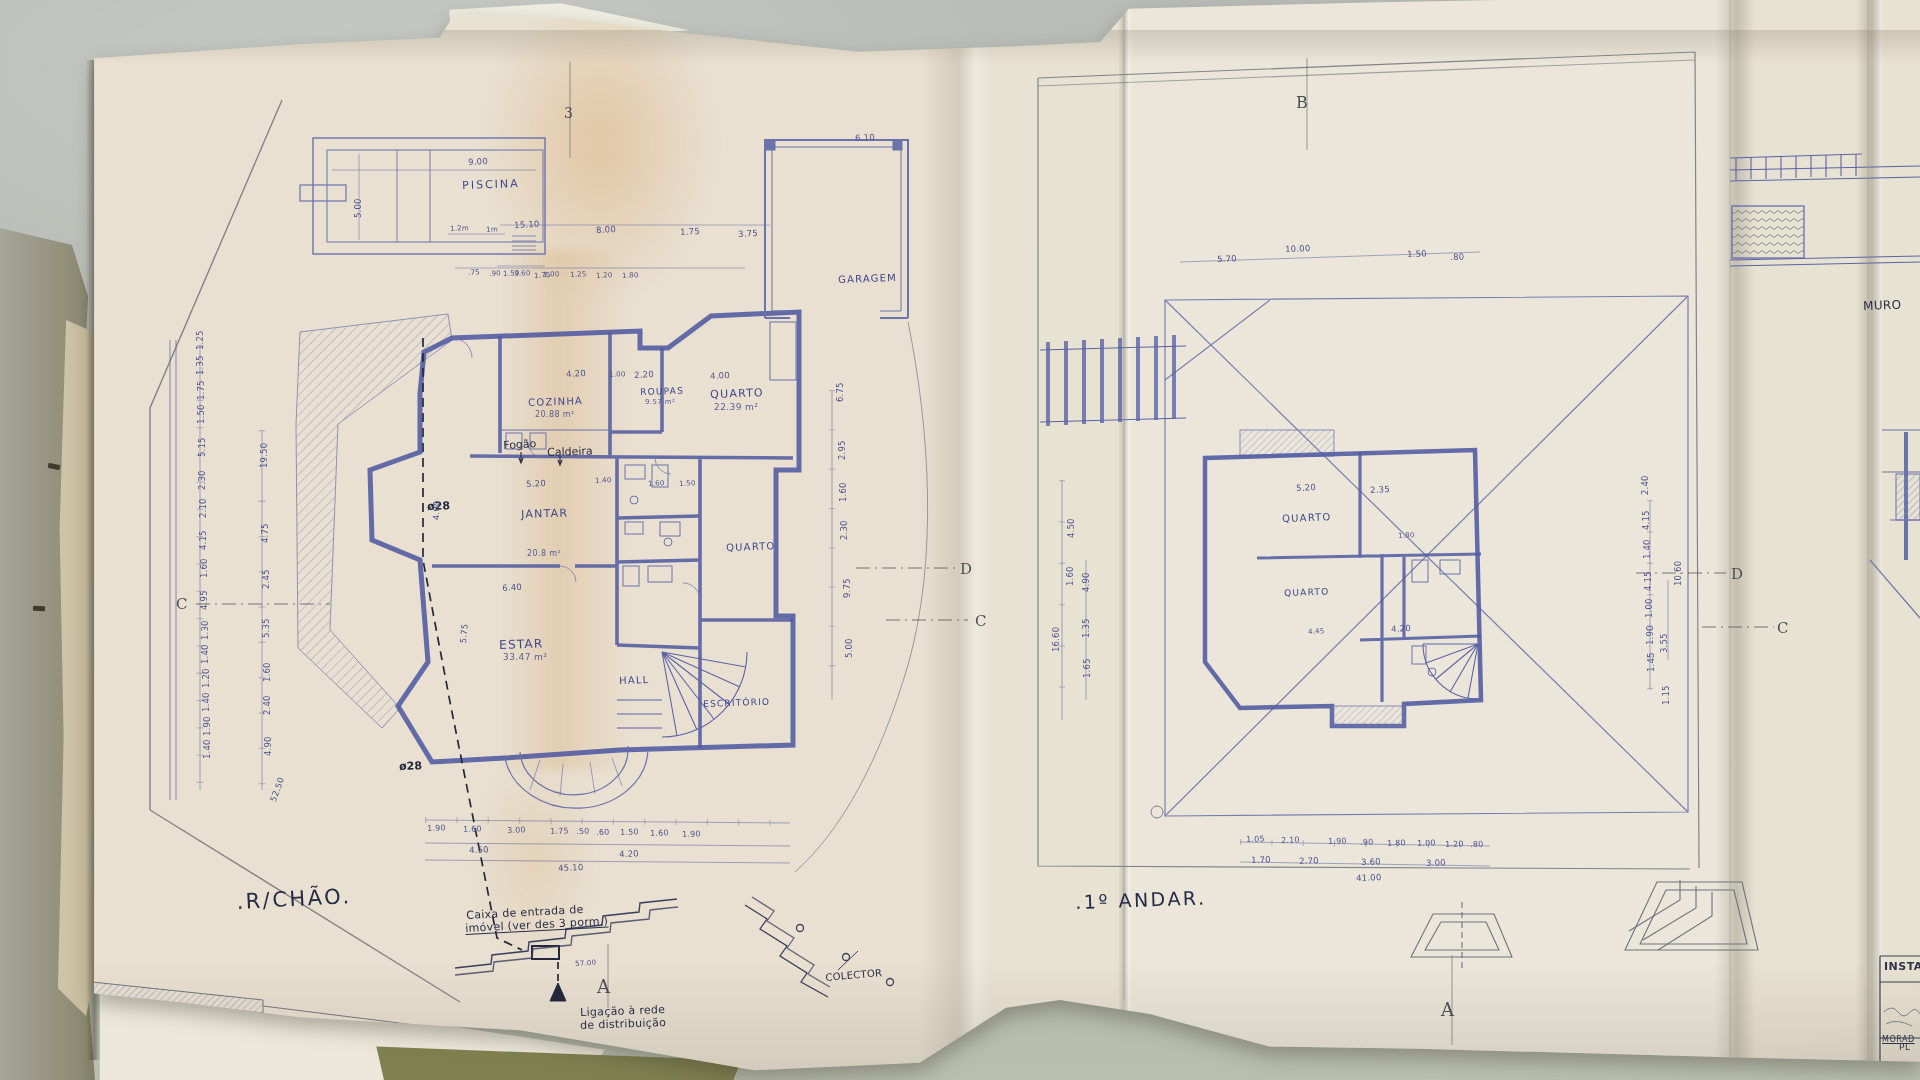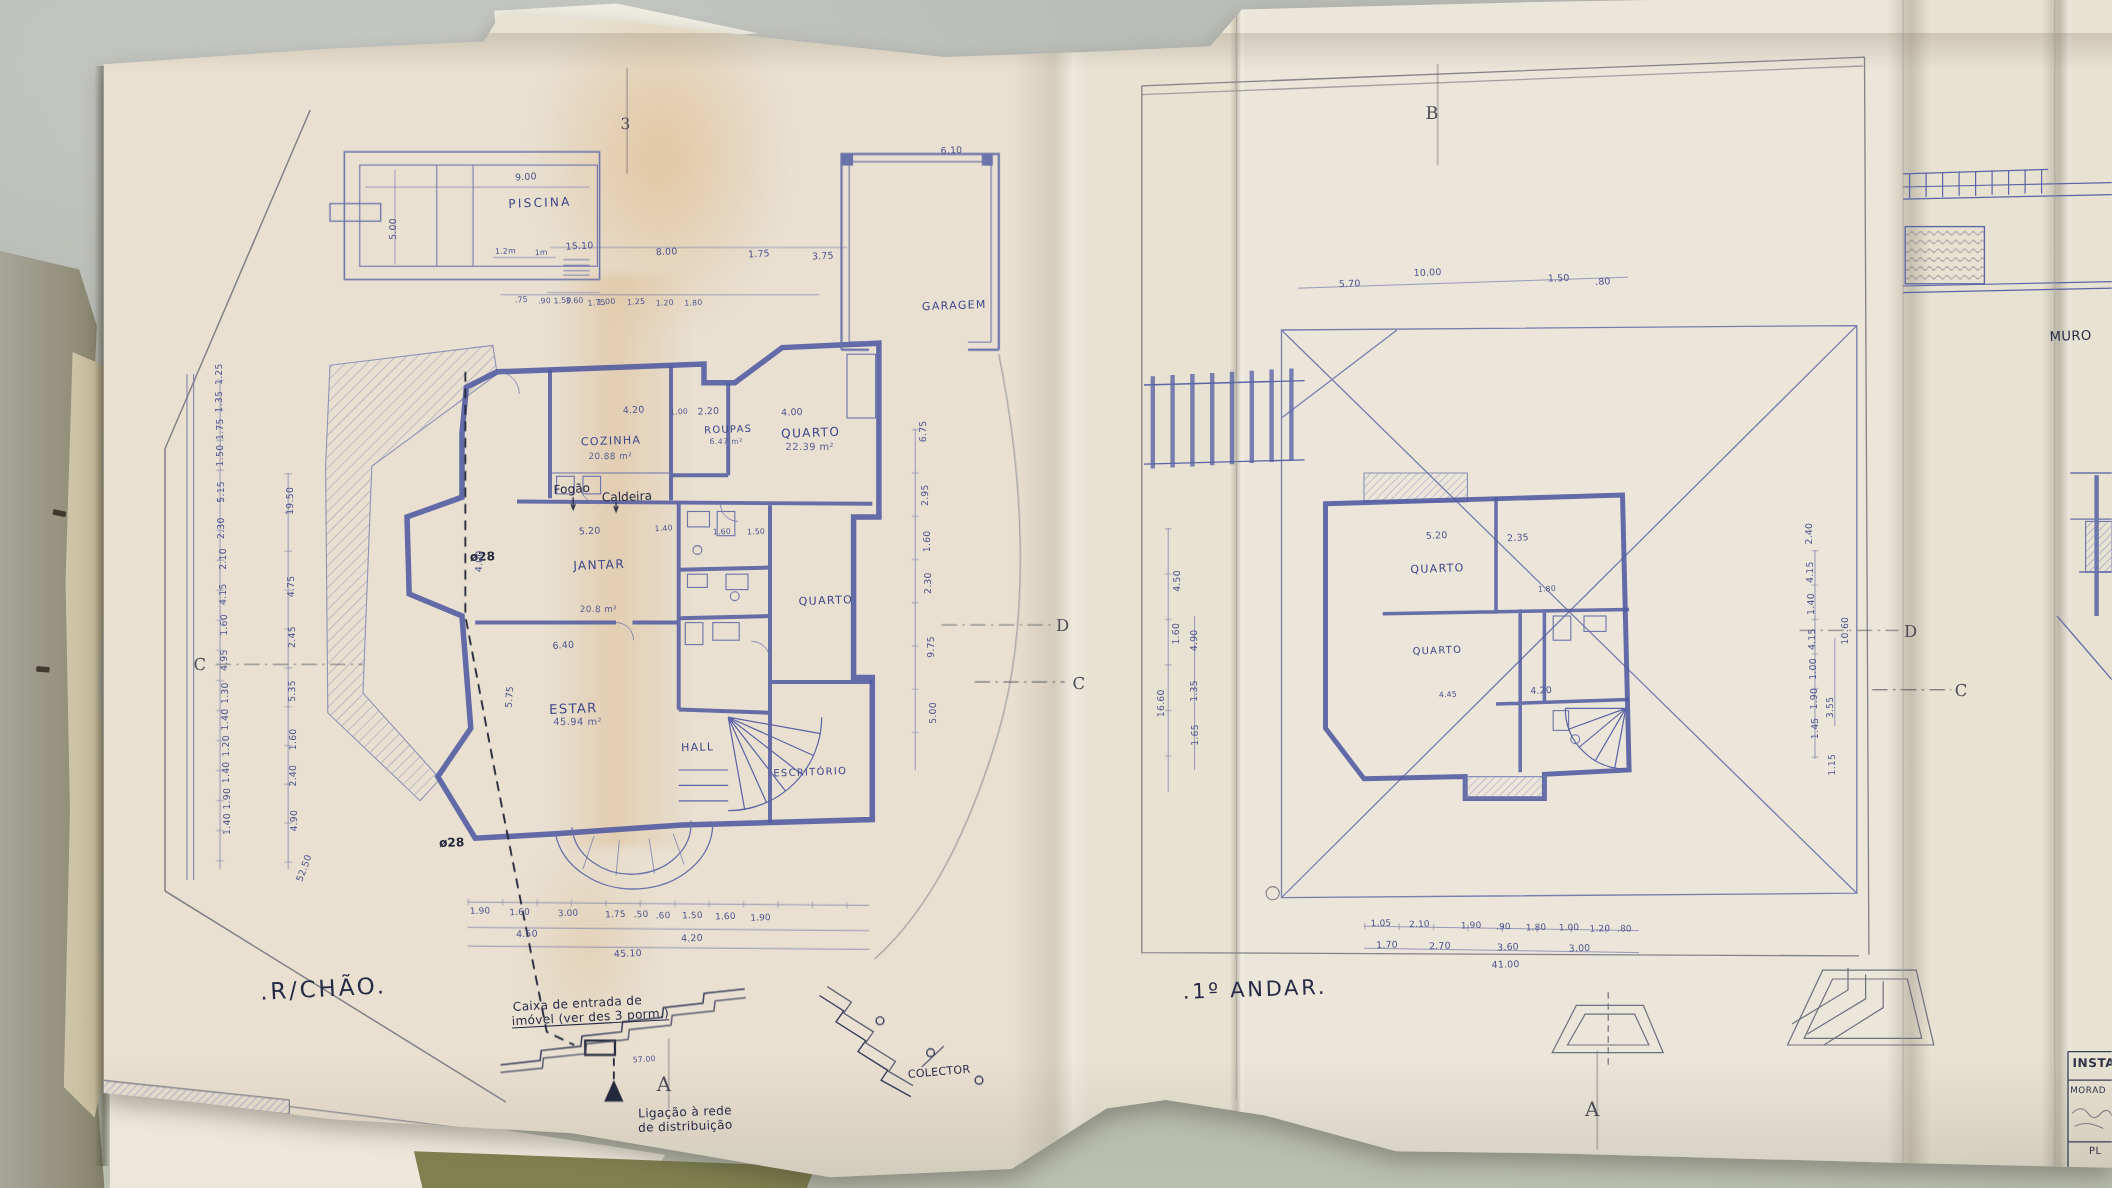--- a/index.html
+++ b/index.html
@@ -295,24 +295,24 @@
           <span class="lbl g-room_labels" style="left: 640px; top: 388px; font-size: 9px; transform: rotate(-2deg);">ROUPAS</span>
           <span class="lbl g-room_labels" style="left: 710px; top: 389px; font-size: 11px; transform: rotate(-2deg);">QUARTO</span>
           <span class="lbl g-room_labels" style="left: 521px; top: 509px; font-size: 11px; transform: rotate(-2deg);">JANTAR</span>
           <span class="lbl g-room_labels" style="left: 499px; top: 639px; font-size: 12px; transform: rotate(-2deg);">ESTAR</span>
           <span class="lbl g-room_labels" style="left: 619px; top: 676px; font-size: 10px; transform: rotate(-2deg);">HALL</span>
           <span class="lbl g-room_labels" style="left: 726px; top: 543px; font-size: 10px; transform: rotate(-2deg);">QUARTO</span>
           <span class="lbl g-room_labels" style="left: 703px; top: 700px; font-size: 9px; transform: rotate(-2deg);">ESCRITÓRIO</span>
           <span class="lbl g-room_labels" style="left: 1282px; top: 514px; font-size: 10px; transform: rotate(-2deg);">QUARTO</span>
           <span class="lbl g-room_labels" style="left: 1284px; top: 589px; font-size: 9px; transform: rotate(-2deg);">QUARTO</span>
           <span class="lbl g-area_labels" style="left: 535px; top: 411px; transform: rotate(0deg);">20.88 m²</span>
-          <span class="lbl g-area_labels" style="left: 645px; top: 399px; font-size: 7px; transform: rotate(0deg);">6.47 m²</span>
+          <span class="lbl g-area_labels" style="left: 645px; top: 399px; font-size: 7px; transform: rotate(0deg);">9.57 m²</span>
           <span class="lbl g-area_labels" style="left: 714px; top: 403px; font-size: 9px; transform: rotate(0deg);">22.39 m²</span>
           <span class="lbl g-area_labels" style="left: 527px; top: 522px; transform: rotate(0deg); margin-top: 28px;">20.8 m²</span>
-          <span class="lbl g-area_labels" style="left: 503px; top: 653px; font-size: 9px; transform: rotate(0deg);">45.94 m²</span>
+          <span class="lbl g-area_labels" style="left: 503px; top: 653px; font-size: 9px; transform: rotate(0deg);">33.47 m²</span>
           <span class="lbl g-equipment_labels" style="left: 503px; top: 440px; transform: rotate(-3deg);">Fogão</span>
           <span class="lbl g-equipment_labels" style="left: 547px; top: 447px; transform: rotate(-2deg);">Caldeira</span>
           <span class="lbl g-pipe_labels" style="left: 427px; top: 501px; transform: rotate(-2deg);">ø28</span>
           <span class="lbl g-pipe_labels" style="left: 399px; top: 761px; transform: rotate(-2deg);">ø28</span>
           <span class="lbl g-notes" style="left: 466px; top: 910px; transform: rotate(-3deg);">Caixa de entrada de</span>
           <span class="lbl g-notes u" style="left: 465px; top: 923px; transform: rotate(-3deg);">imóvel (ver des 3 porm.)</span>
           <span class="lbl g-notes" style="left: 580px; top: 1007px; transform: rotate(-2deg);">Ligação à rede</span>
           <span class="lbl g-notes" style="left: 580px; top: 1020px; transform: rotate(-2deg);">de distribuição</span>
           <span class="lbl g-notes" style="left: 825px; top: 973px; font-size: 10px; transform: rotate(-5deg);">COLECTOR</span>
           <span class="lbl g-notes" style="left: 1863px; top: 300px; font-size: 12px; transform: rotate(-2deg);">MURO</span>
@@ -430,18 +430,18 @@
           <span class="lbl g-dims_right" style="left: 1642px; top: 530px; transform: rotate(-90deg);">4.15</span>
           <span class="lbl g-dims_right" style="left: 1643px; top: 559px; transform: rotate(-90deg);">1.40</span>
           <span class="lbl g-dims_right" style="left: 1644px; top: 591px; transform: rotate(-90deg);">4.15</span>
           <span class="lbl g-dims_right" style="left: 1645px; top: 618px; transform: rotate(-90deg);">1.00</span>
           <span class="lbl g-dims_right" style="left: 1646px; top: 645px; transform: rotate(-90deg);">1.90</span>
           <span class="lbl g-dims_right" style="left: 1647px; top: 672px; transform: rotate(-90deg);">1.45</span>
           <span class="lbl g-dims_right" style="left: 1674px; top: 586px; transform: rotate(-90deg);">10.60</span>
           <span class="lbl g-dims_right" style="left: 1660px; top: 653px; transform: rotate(-90deg);">3.55</span>
           <span class="lbl g-dims_right" style="left: 1662px; top: 705px; transform: rotate(-90deg);">1.15</span>
           <span class="lbl g-titleblock b" style="left: 1884px; top: 961px; font-size: 11px; transform: rotate(0deg);">INSTAL</span>
-          <span class="lbl g-titleblock" style="left: 1882px; top: 988px; font-size: 8px; transform: rotate(0deg);">MORAD</span>
+          <span class="lbl g-titleblock" style="left: 1882px; top: 1036px; font-size: 8px; transform: rotate(0deg); text-decoration: underline;">MORAD</span>
           <span class="lbl g-titleblock" style="left: 1899px; top: 1043px; font-size: 9px; transform: rotate(0deg);">PL</span>
         </div>
     </div>
   </div>
 </div>
 
 </body></html>

